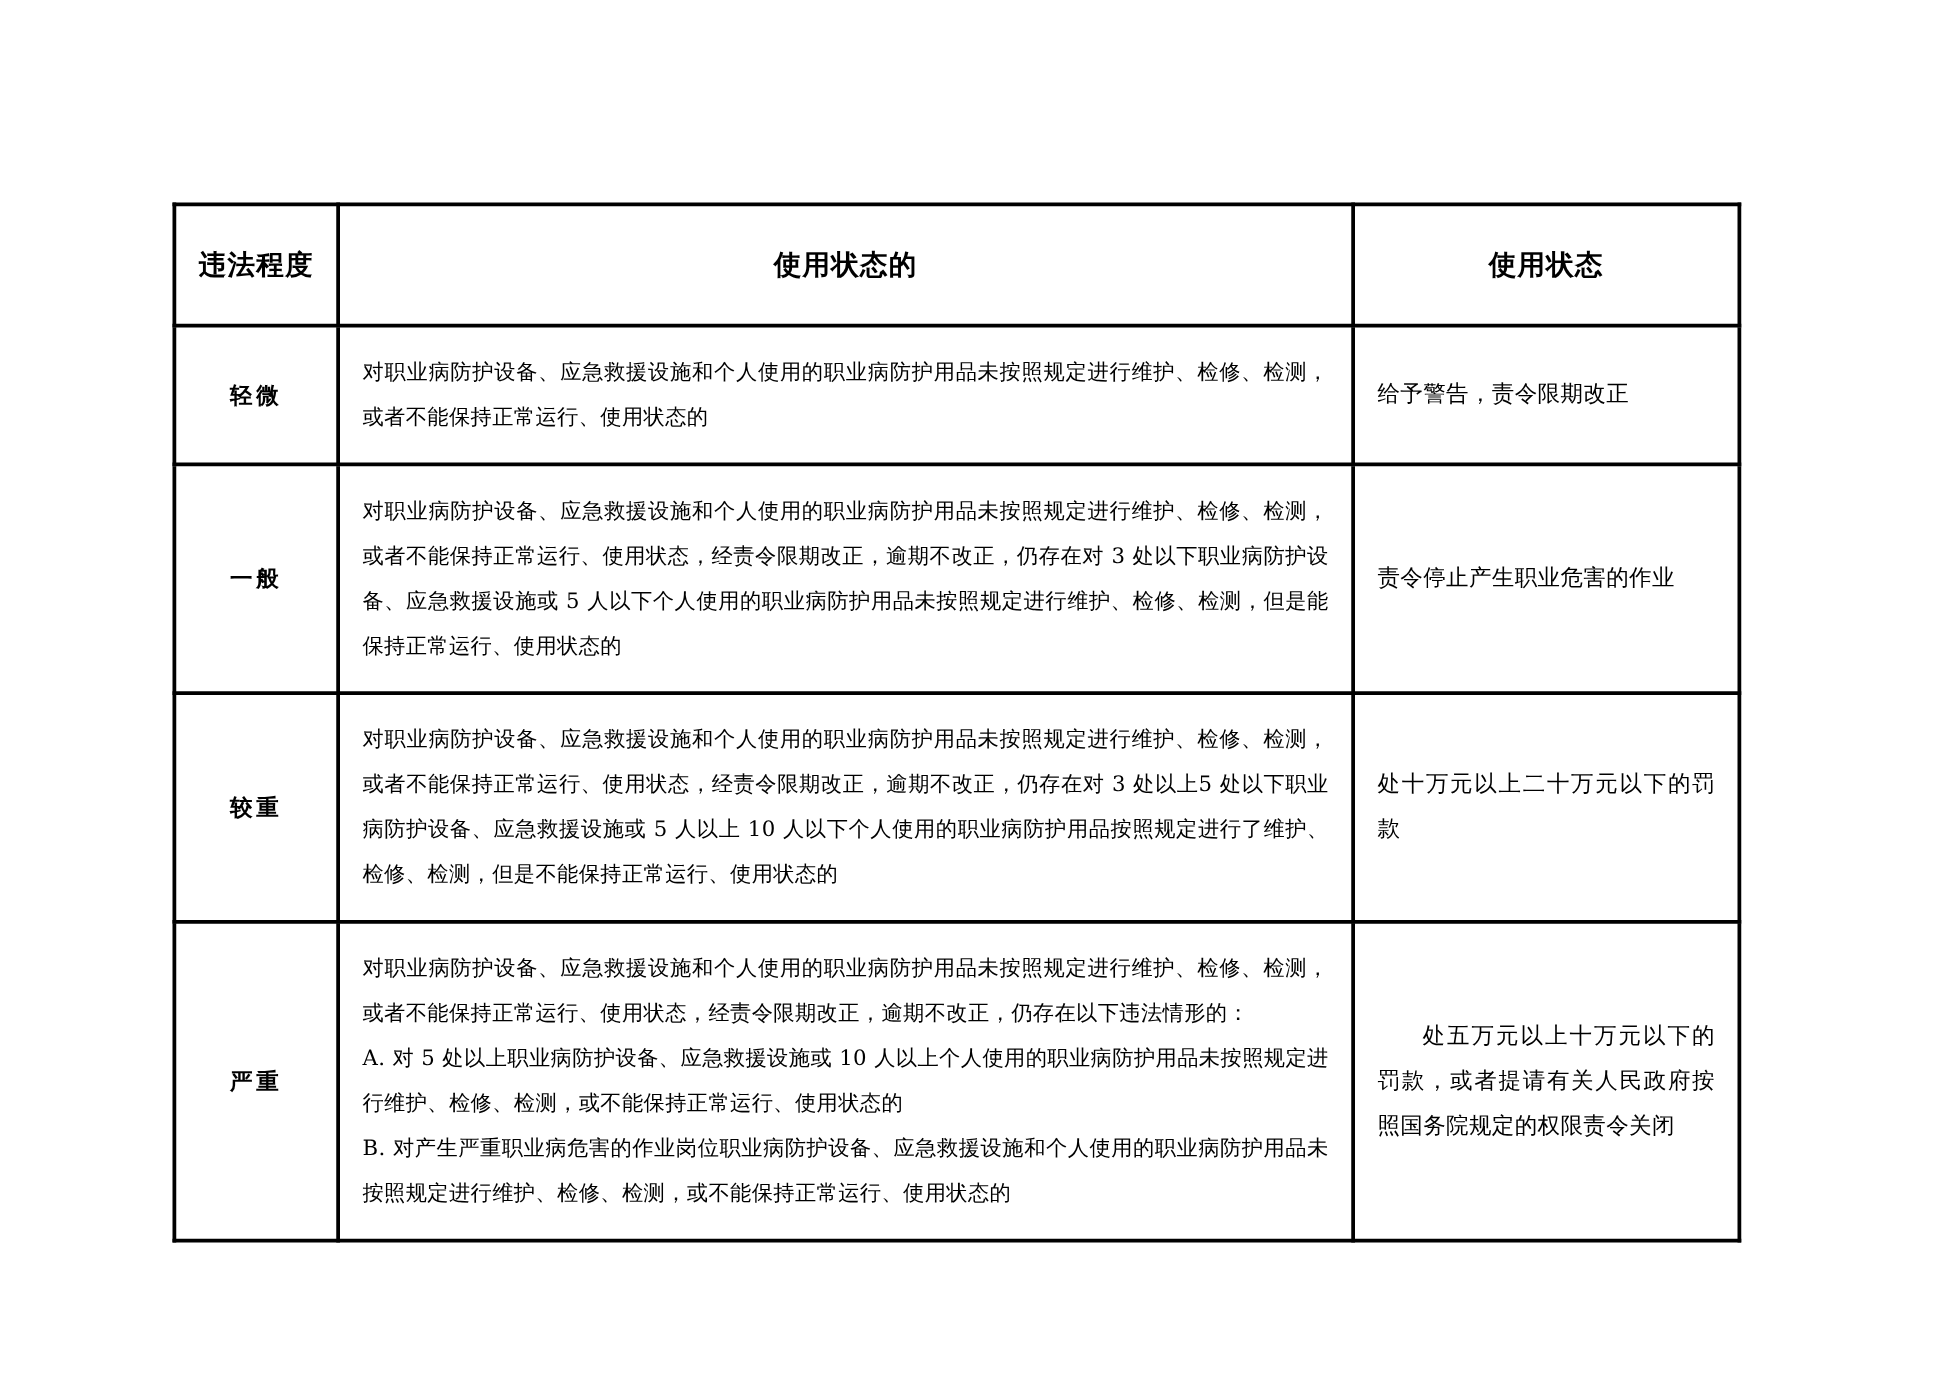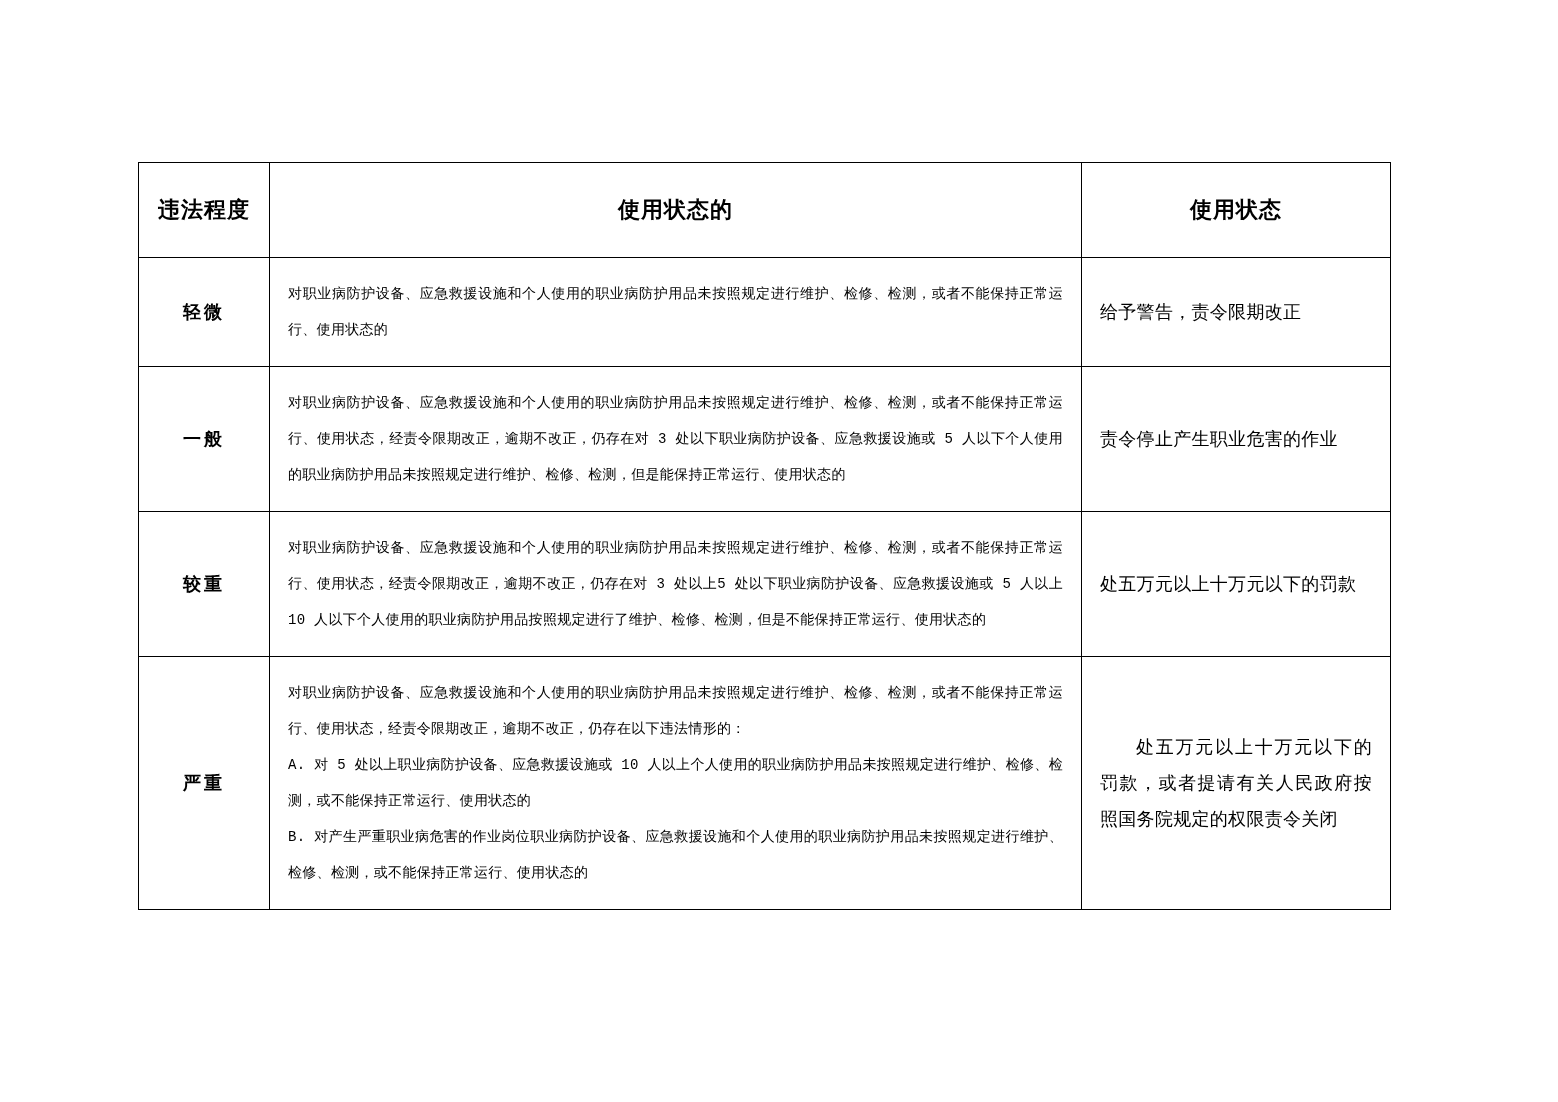--- a/index.html
+++ b/index.html
@@ -26,21 +26,21 @@
     left: 138px;
     top: 162px;
     width: 1252px;
   }
   table.reg-table {
     border-collapse: collapse;
     width: 1252px;
     table-layout: fixed;
   }
   table.reg-table td, table.reg-table th {
-    border: 1px solid #000000;
+    border: 3px solid #000000;
     vertical-align: middle;
     padding: 18px;
   }
   col.c-degree { width: 131px; }
   col.c-desc   { width: 812px; }
   col.c-scale  { width: 309px; }
 
   thead th {
     font-weight: bold;
     font-size: 22px;
@@ -51,26 +51,25 @@
   }
   td.degree {
     text-align: center;
     font-weight: bold;
     font-size: 18px;
     letter-spacing: 3px;
     font-family: "DejaVu Sans", "Liberation Sans", sans-serif;
   }
   td.desc {
     padding: 12px 14px 14px 14px;
-    font-size: 14px;
+    font-size: 17px;
     line-height: 36px;
     text-align: justify;
     text-justify: inter-ideograph;
     letter-spacing: 0.3px;
-    font-family: Liberation Mono, monospace;
   }
   td.scale {
     padding: 12px 14px 14px 14px;
     font-size: 18px;
     line-height: 36px;
     text-align: justify;
     text-justify: inter-ideograph;
     letter-spacing: 0.3px;
     margin-left: 28px;
   }
@@ -123,21 +122,21 @@
           <td class="desc">
             <p>对职业病防护设备、应急救援设施和个人使用的职业病防护用品未按照规定进行维护、检修、检测，或者不能保持正常运行、使用状态，经责令限期改正，逾期不改正，仍存在对 3 处以下职业病防护设备、应急救援设施或 5 人以下个人使用的职业病防护用品未按照规定进行维护、检修、检测，但是能保持正常运行、使用状态的</p>
           </td>
           <td class="scale">责令停止产生职业危害的作业</td>
         </tr>
         <tr>
           <td class="degree">较重</td>
           <td class="desc">
             <p>对职业病防护设备、应急救援设施和个人使用的职业病防护用品未按照规定进行维护、检修、检测，或者不能保持正常运行、使用状态，经责令限期改正，逾期不改正，仍存在对 3 处以上5 处以下职业病防护设备、应急救援设施或 5 人以上 10 人以下个人使用的职业病防护用品按照规定进行了维护、检修、检测，但是不能保持正常运行、使用状态的</p>
           </td>
-          <td class="scale">处五万元以上十万元以下的罚款</td>
+          <td class="scale">处十万元以上二十万元以下的罚款</td>
         </tr>
         <tr>
           <td class="degree">严重</td>
           <td class="desc">
             <p>对职业病防护设备、应急救援设施和个人使用的职业病防护用品未按照规定进行维护、检修、检测，或者不能保持正常运行、使用状态，经责令限期改正，逾期不改正，仍存在以下违法情形的：</p>
             <p>A. 对 5 处以上职业病防护设备、应急救援设施或 10 人以上个人使用的职业病防护用品未按照规定进行维护、检修、检测，或不能保持正常运行、使用状态的</p>
             <p>B. 对产生严重职业病危害的作业岗位职业病防护设备、应急救援设施和个人使用的职业病防护用品未按照规定进行维护、检修、检测，或不能保持正常运行、使用状态的</p>
           </td>
           <td class="scale indent">处五万元以上十万元以下的罚款，或者提请有关人民政府按照国务院规定的权限责令关闭</td>
         </tr>

